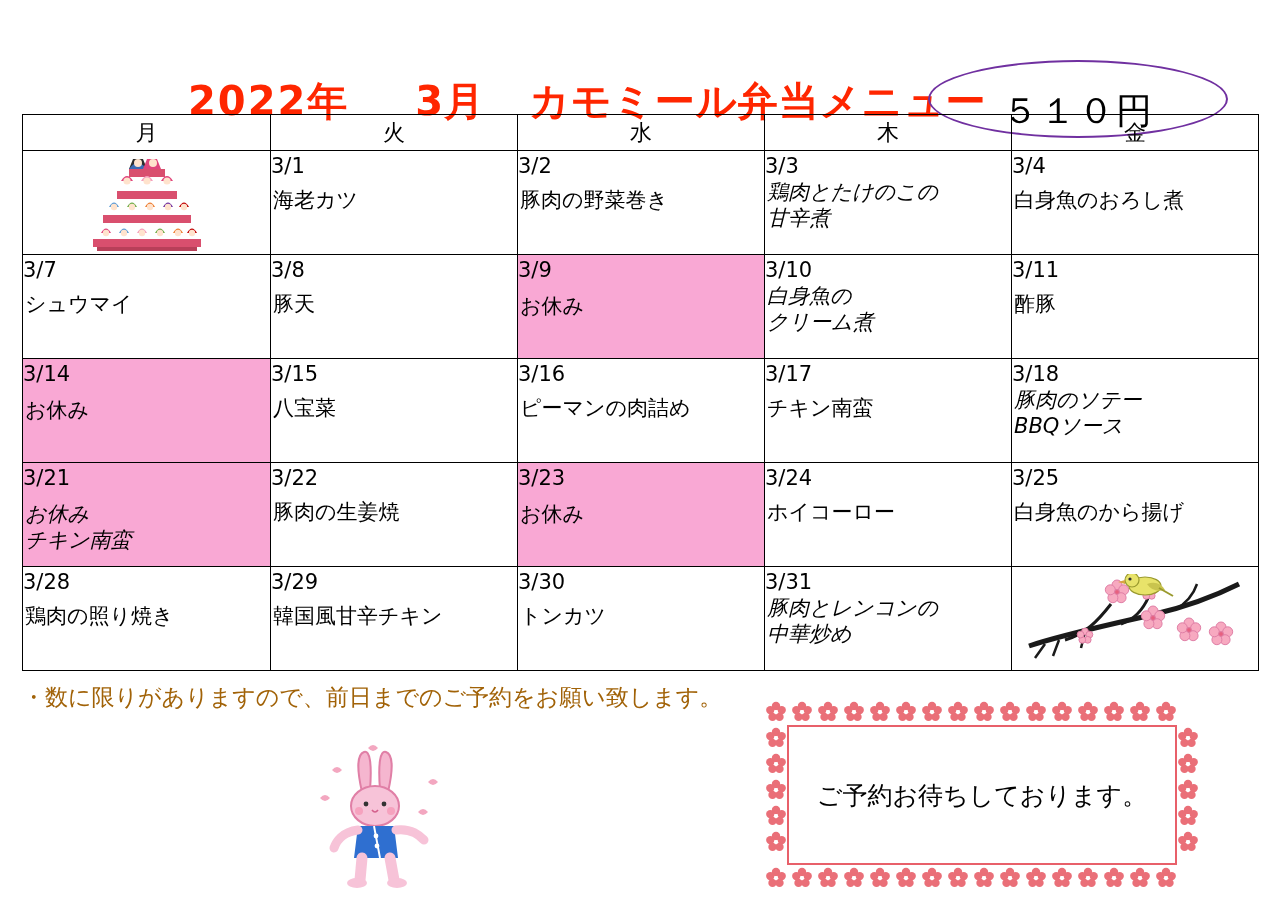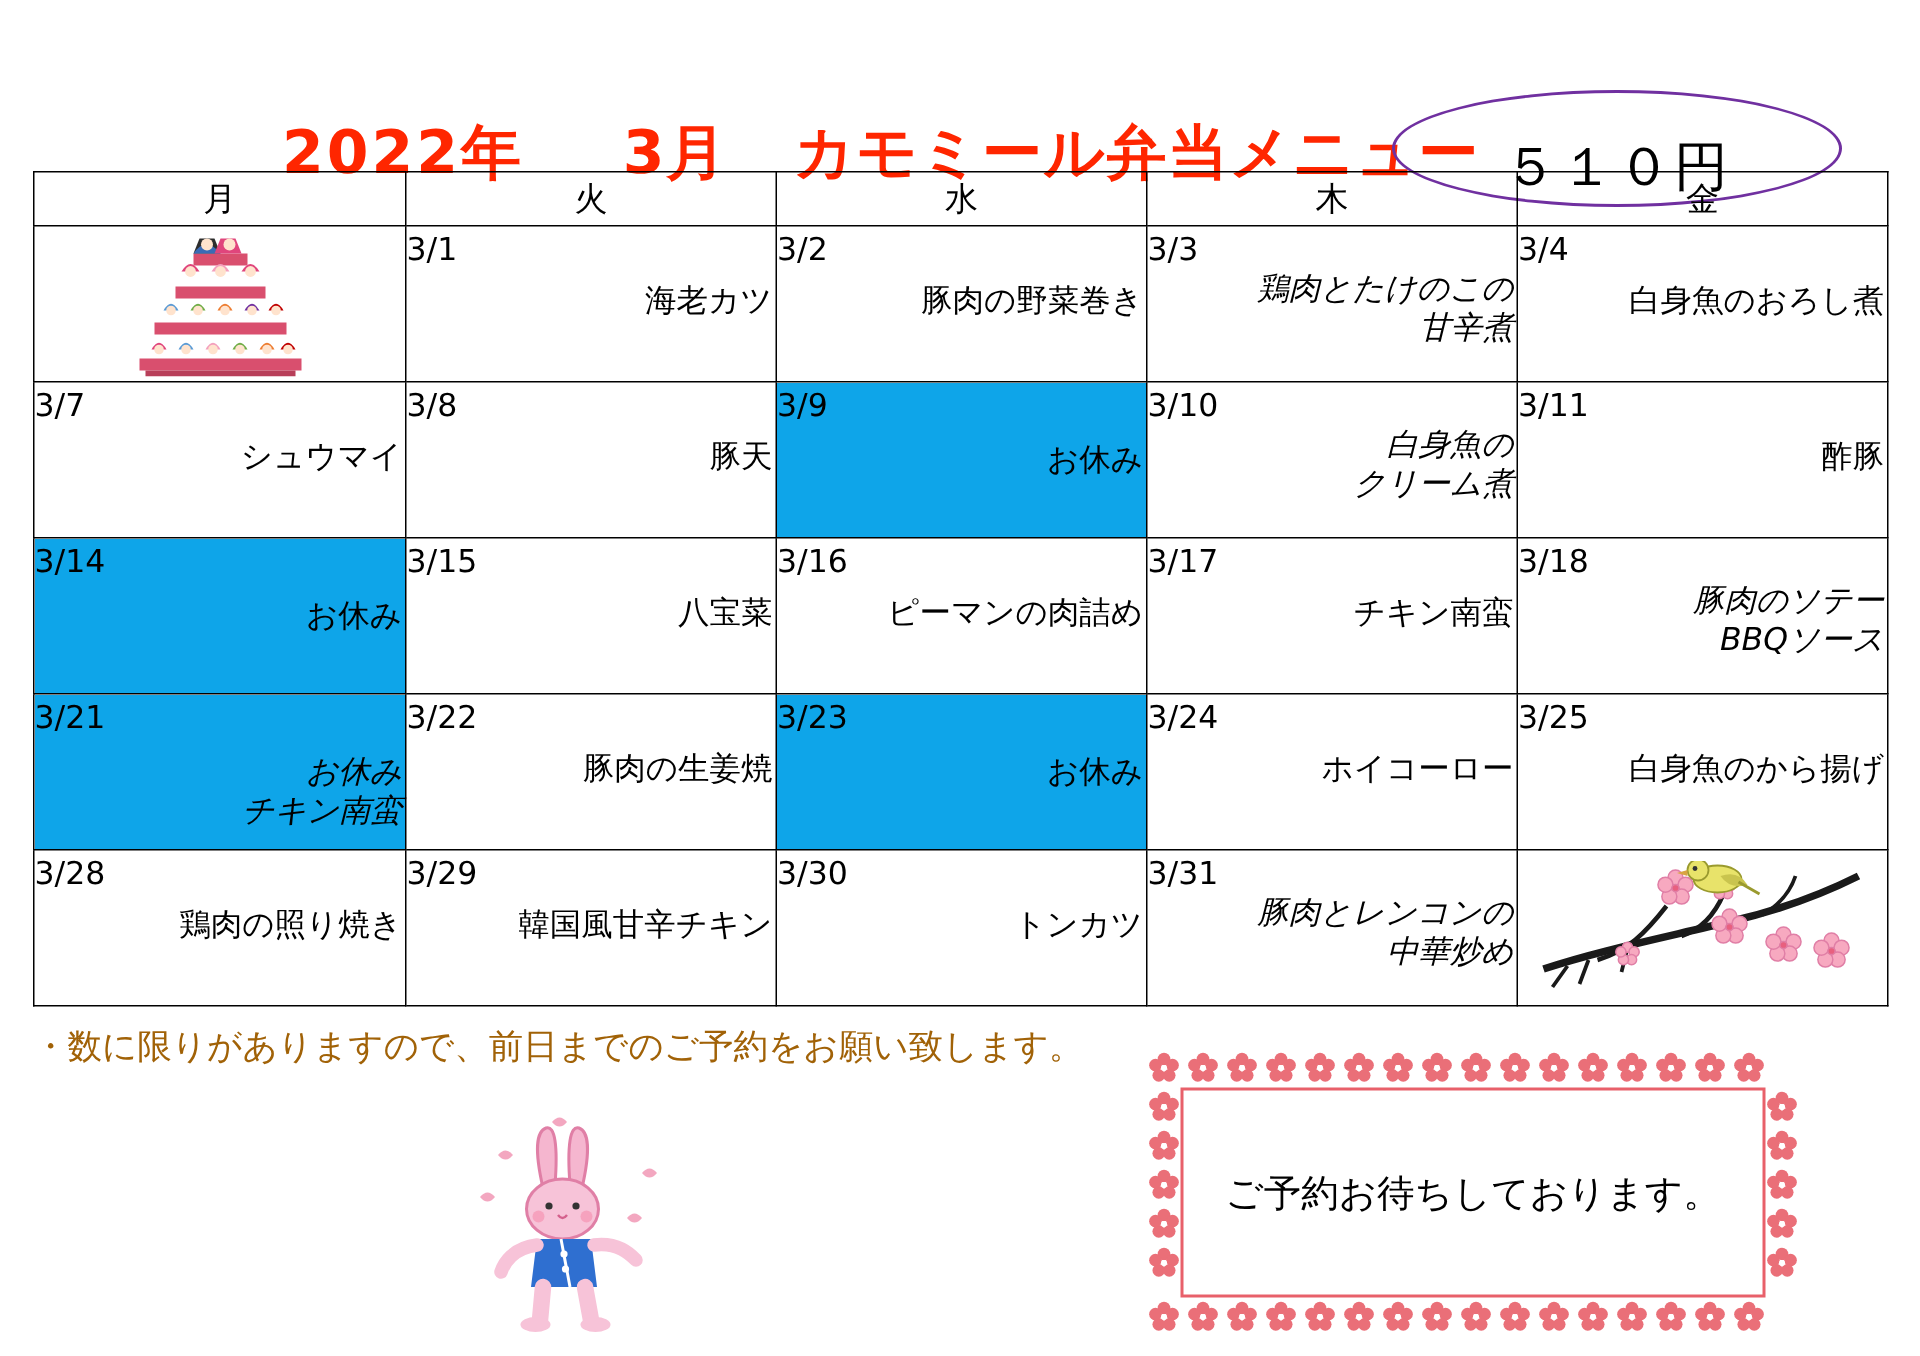--- a/index.html
+++ b/index.html
@@ -80,28 +80,28 @@
     top: 3px; left: 0; right: 0;
     text-align: left;
     font-size: 21px;
     color: #000;
     font-family: "DejaVu Sans", sans-serif;
   }
   .menu {
     position: absolute;
     left: 2px; right: 2px;
     top: 36px;
-    text-align: right;
+    text-align: left;
     font-size: 21px;
     line-height: 1.25;
     color: #000;
     font-family: "DejaVu Sans", sans-serif;
   }
   .menu.two { top: 28px; font-style: italic; }
-  td.holiday { background: #0ea5e9; }
+  td.holiday { background: #f9a8d4; }
   td.holiday .menu { top: 38px; }
 
   
   .hina {
     position: absolute;
     left: 50%; top: 50%;
     transform: translate(-50%, -50%);
     width: 120px; height: 96px;
   }
 

